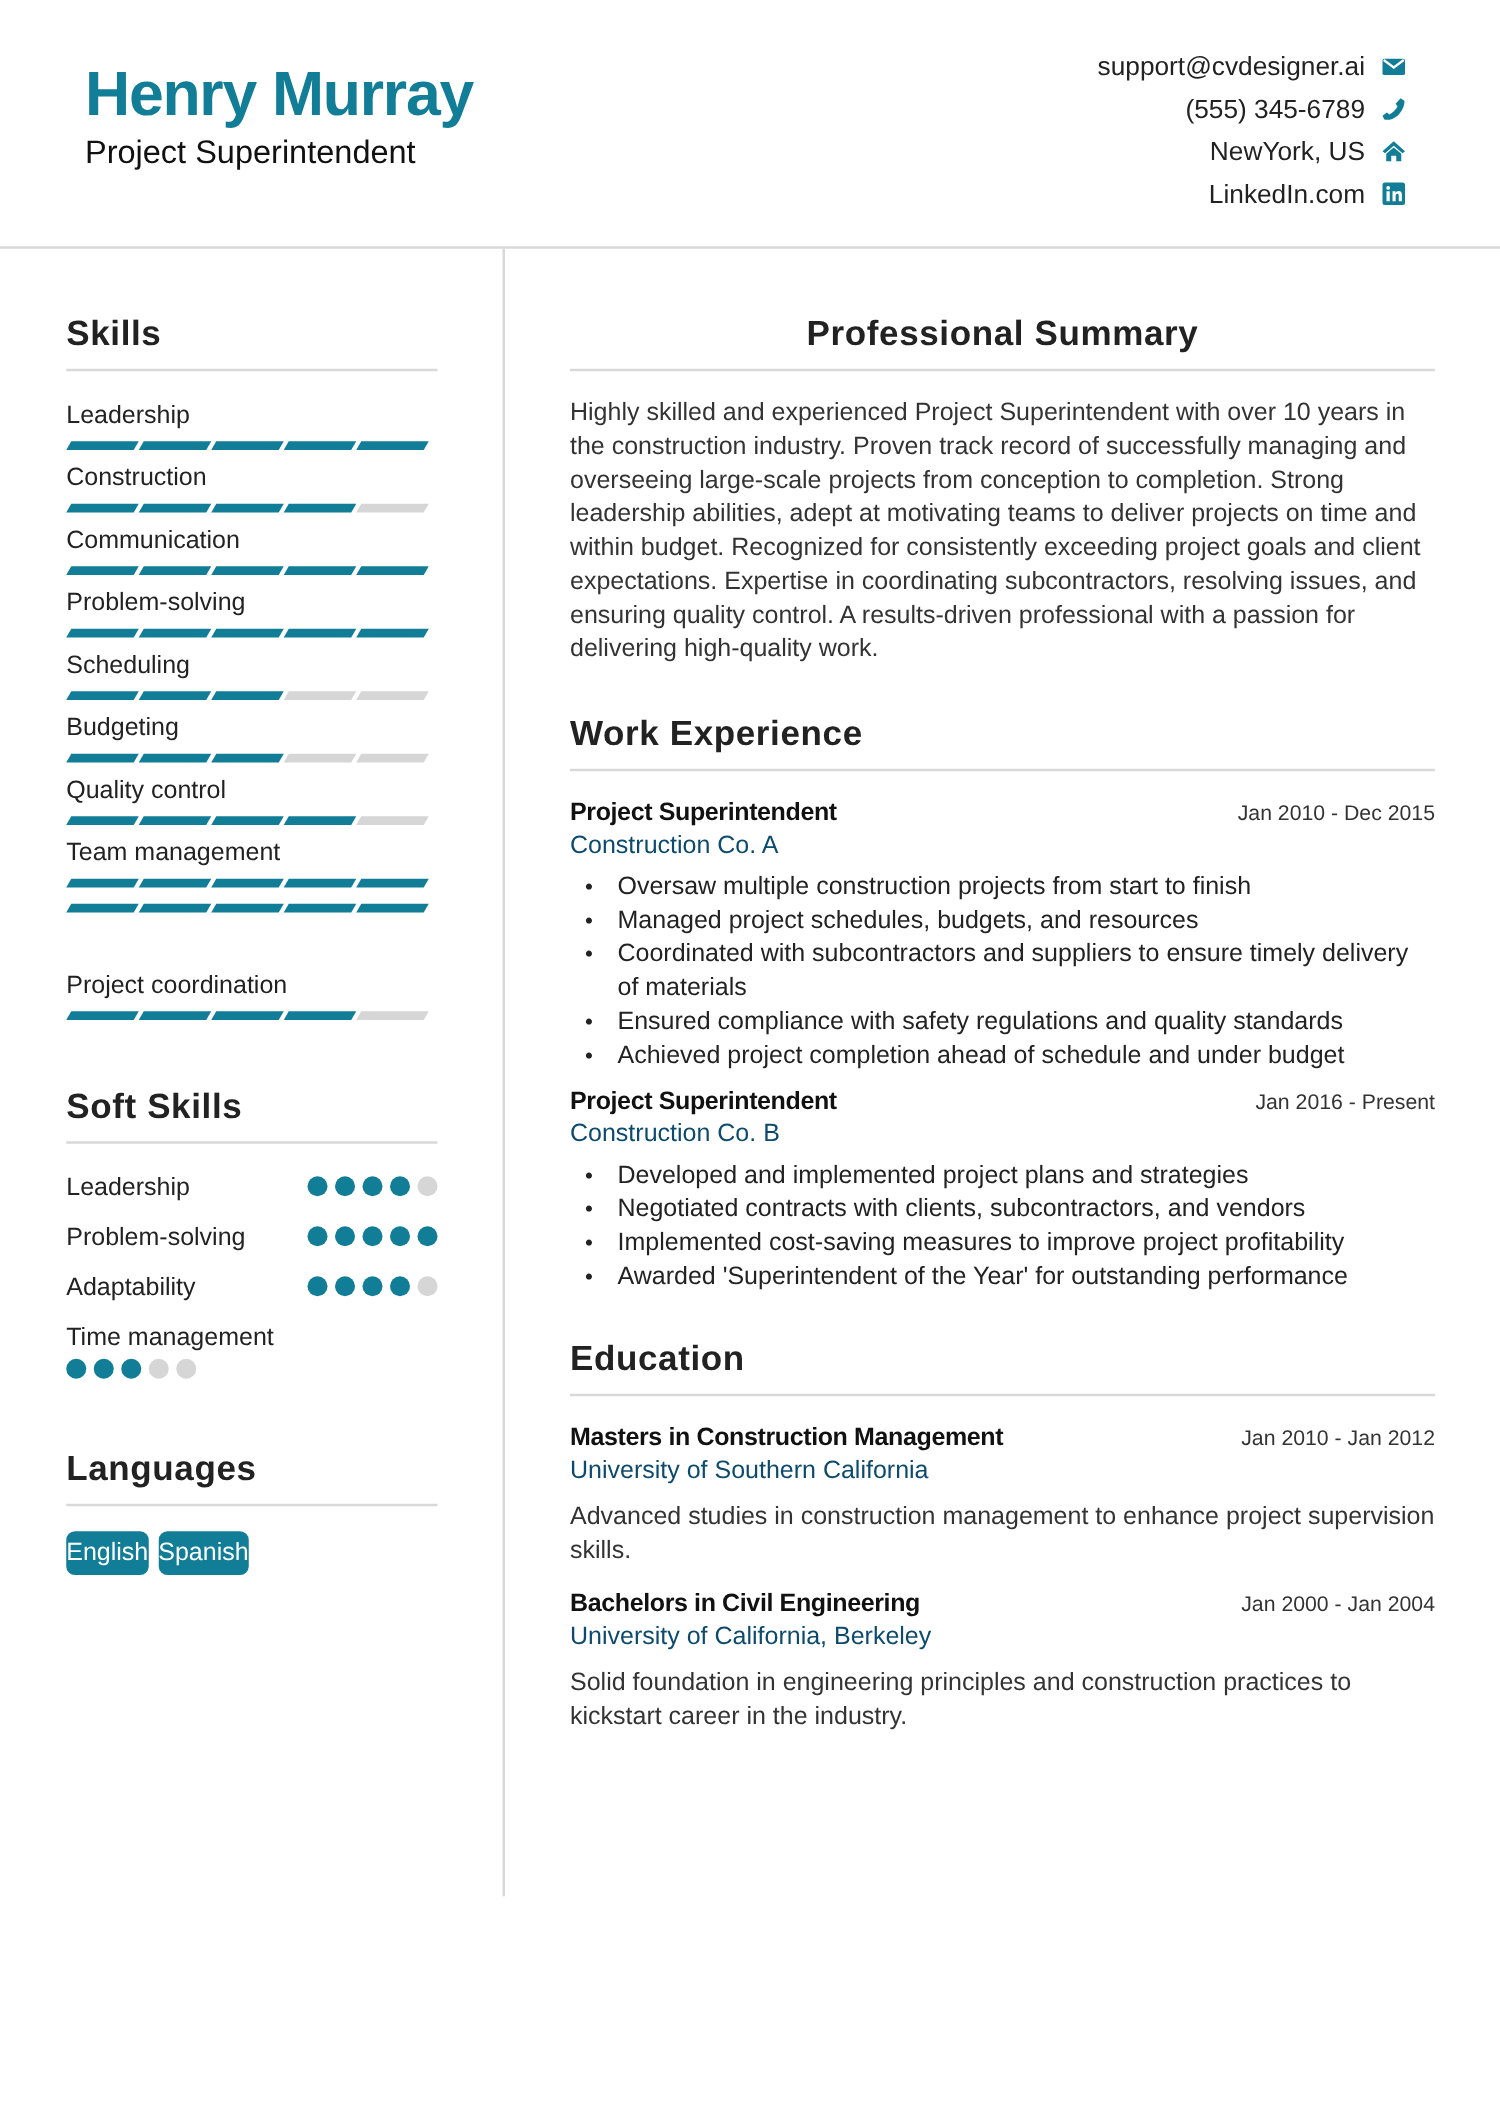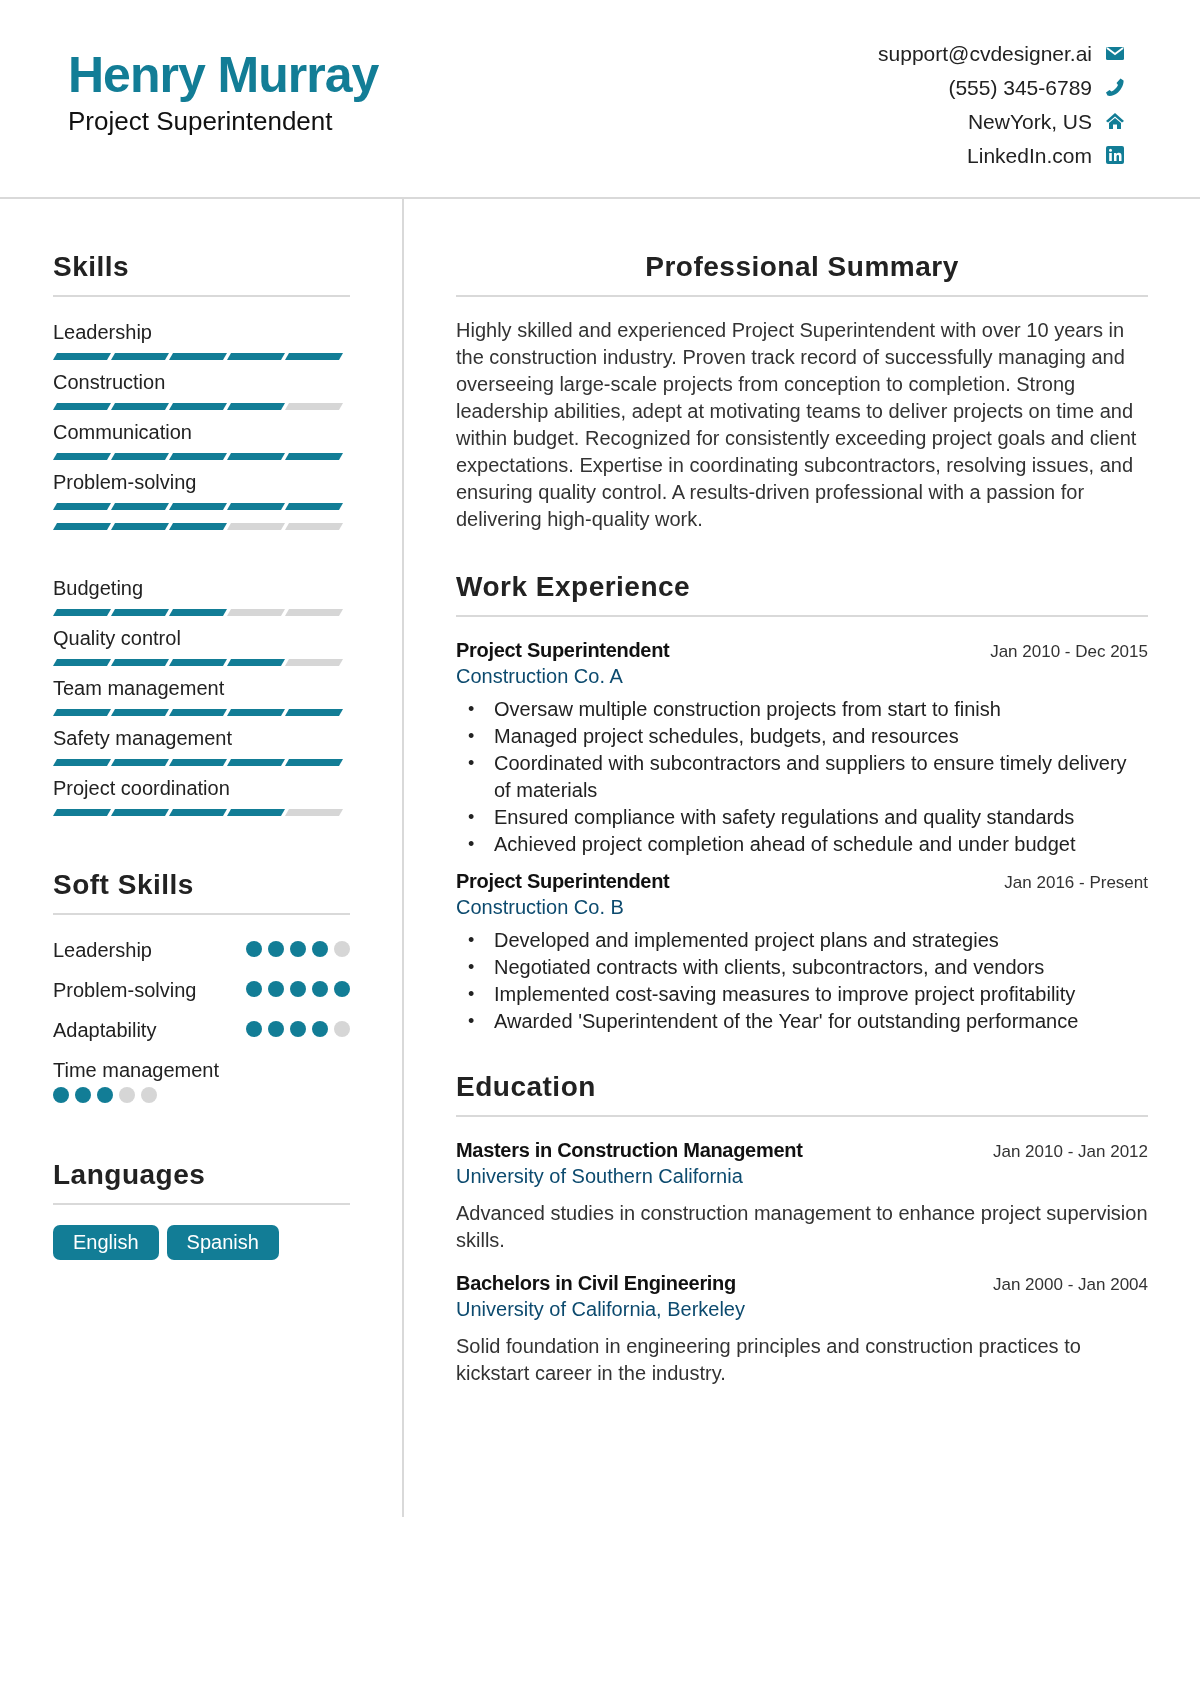--- a/index.html
+++ b/index.html
@@ -27,21 +27,21 @@
   .seg.off { background: #d6d6d6; }
 
   .soft { margin-top: 22px; }
   .soft-row { display: flex; justify-content: space-between; align-items: flex-start; min-height: 34px; }
   .soft-name { font-size: 20px; line-height: 26px; color: #222; width: 170px; }
   .dots { display: flex; gap: 6px; padding-top: 4px; }
   .dot { width: 16px; height: 16px; border-radius: 50%; background: #127d96; }
   .dot.off { background: #d6d6d6; }
 
   .langs { margin-top: 20px; display: flex; gap: 8px; }
-  .lang { background: #127d96; color: #fff; font-size: 20px; padding: 6px 20px; border-radius: 7px; }
+  .lang { background: #127d96; color: #fff; font-size: 20px; padding: 6px 0; border-radius: 7px; }
 
   .right { position: absolute; left: 456px; top: 199px; width: 692px; }
   .para { font-size: 20px; line-height: 27px; color: #333; }
   .job { margin-top: 0; }
   .job-head { display: flex; justify-content: space-between; align-items: baseline; }
   .job-title { font-size: 20px; font-weight: bold; color: #111; letter-spacing: -0.3px; }
   .job-date { font-size: 17px; color: #333; }
   .job-org { font-size: 20px; color: #0c4a6e; margin-top: 3px; }
   .bullets { list-style: none; margin-top: 8px; }
   .bullets li { position: relative; padding-left: 38px; font-size: 20px; line-height: 27px; color: #222; }
@@ -133,20 +133,21 @@
         <div class="skill-name">Problem-solving</div>
         <div class="bar">
           <span class="seg"></span>
           <span class="seg"></span>
           <span class="seg"></span>
           <span class="seg"></span>
           <span class="seg"></span>
         </div>
       </div>
       <div class="skill">
+        <div class="skill-name">Scheduling</div>
         <div class="bar">
           <span class="seg"></span>
           <span class="seg"></span>
           <span class="seg"></span>
           <span class="seg off"></span>
           <span class="seg off"></span>
         </div>
       </div>
       <div class="skill">
         <div class="skill-name">Budgeting</div>
@@ -172,21 +173,20 @@
         <div class="skill-name">Team management</div>
         <div class="bar">
           <span class="seg"></span>
           <span class="seg"></span>
           <span class="seg"></span>
           <span class="seg"></span>
           <span class="seg"></span>
         </div>
       </div>
       <div class="skill">
-        <div class="skill-name">Safety management</div>
         <div class="bar">
           <span class="seg"></span>
           <span class="seg"></span>
           <span class="seg"></span>
           <span class="seg"></span>
           <span class="seg"></span>
         </div>
       </div>
       <div class="skill">
         <div class="skill-name">Project coordination</div>

